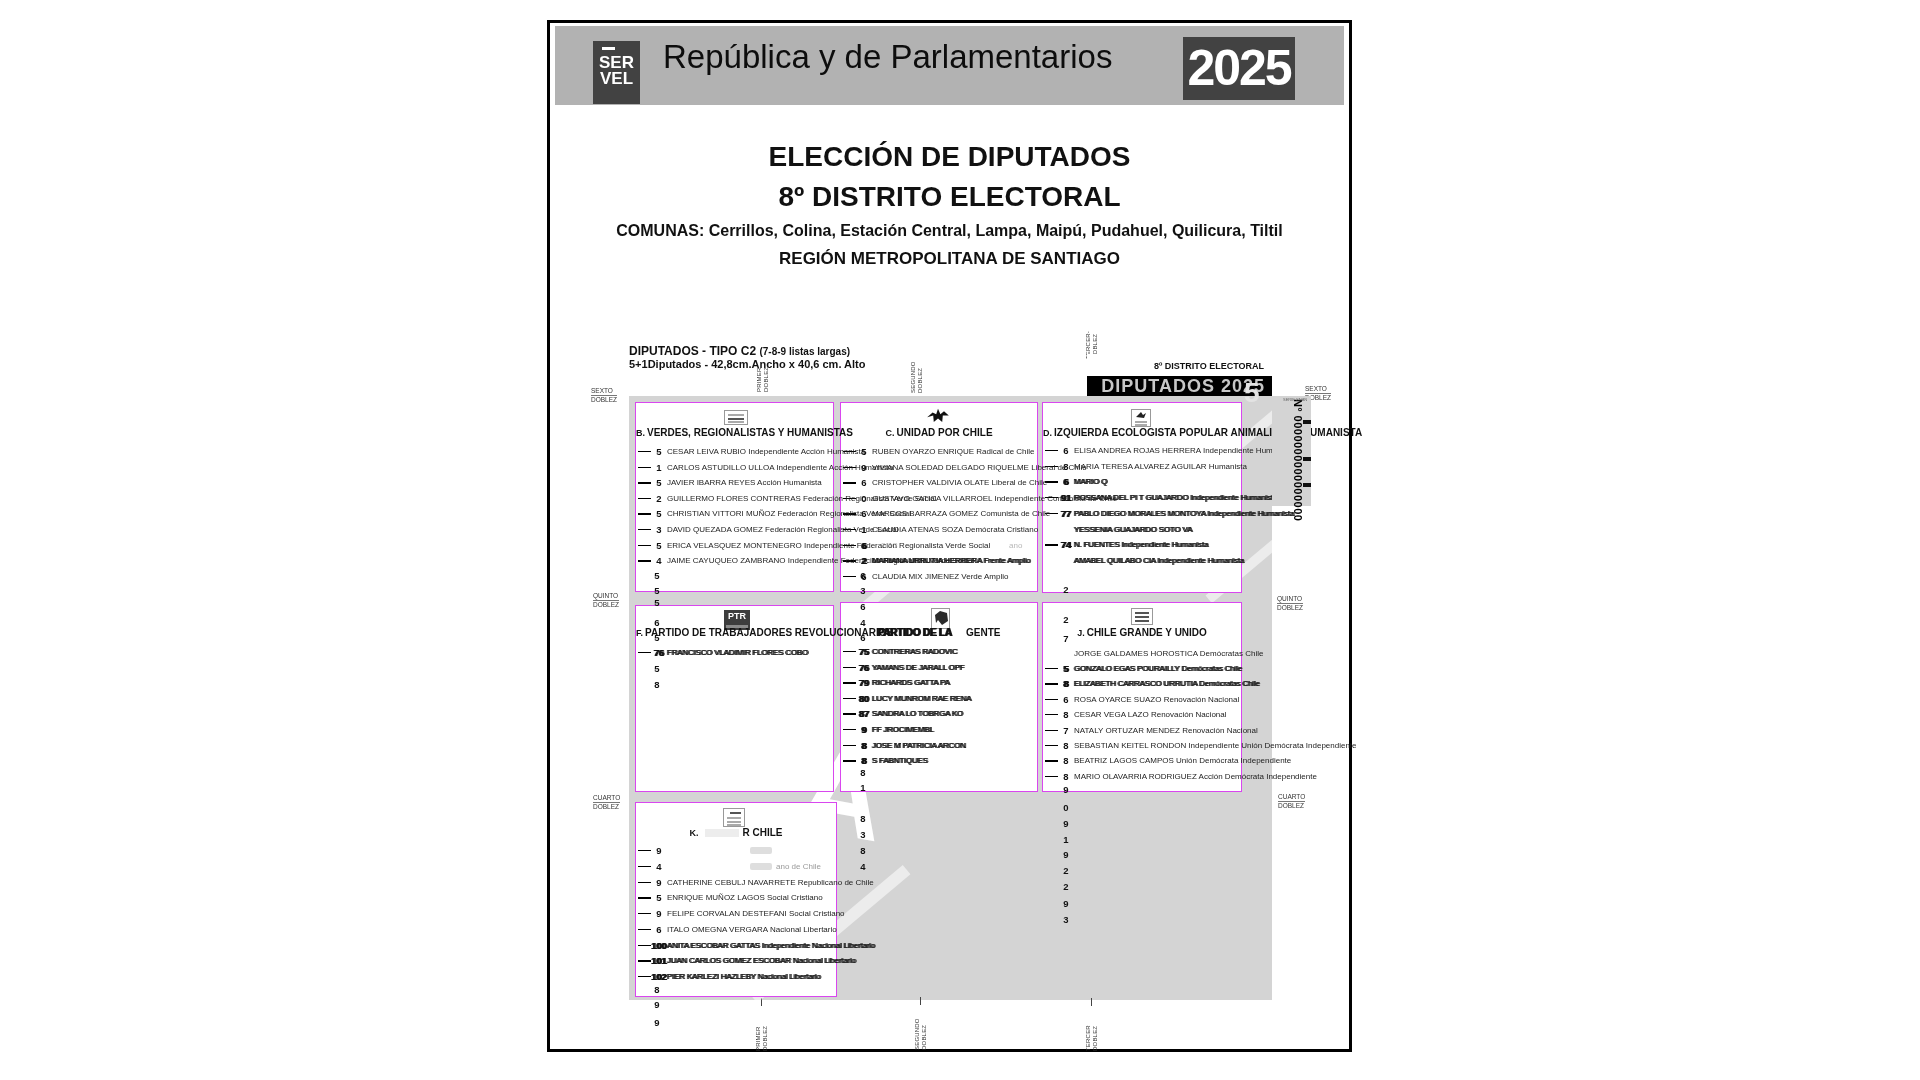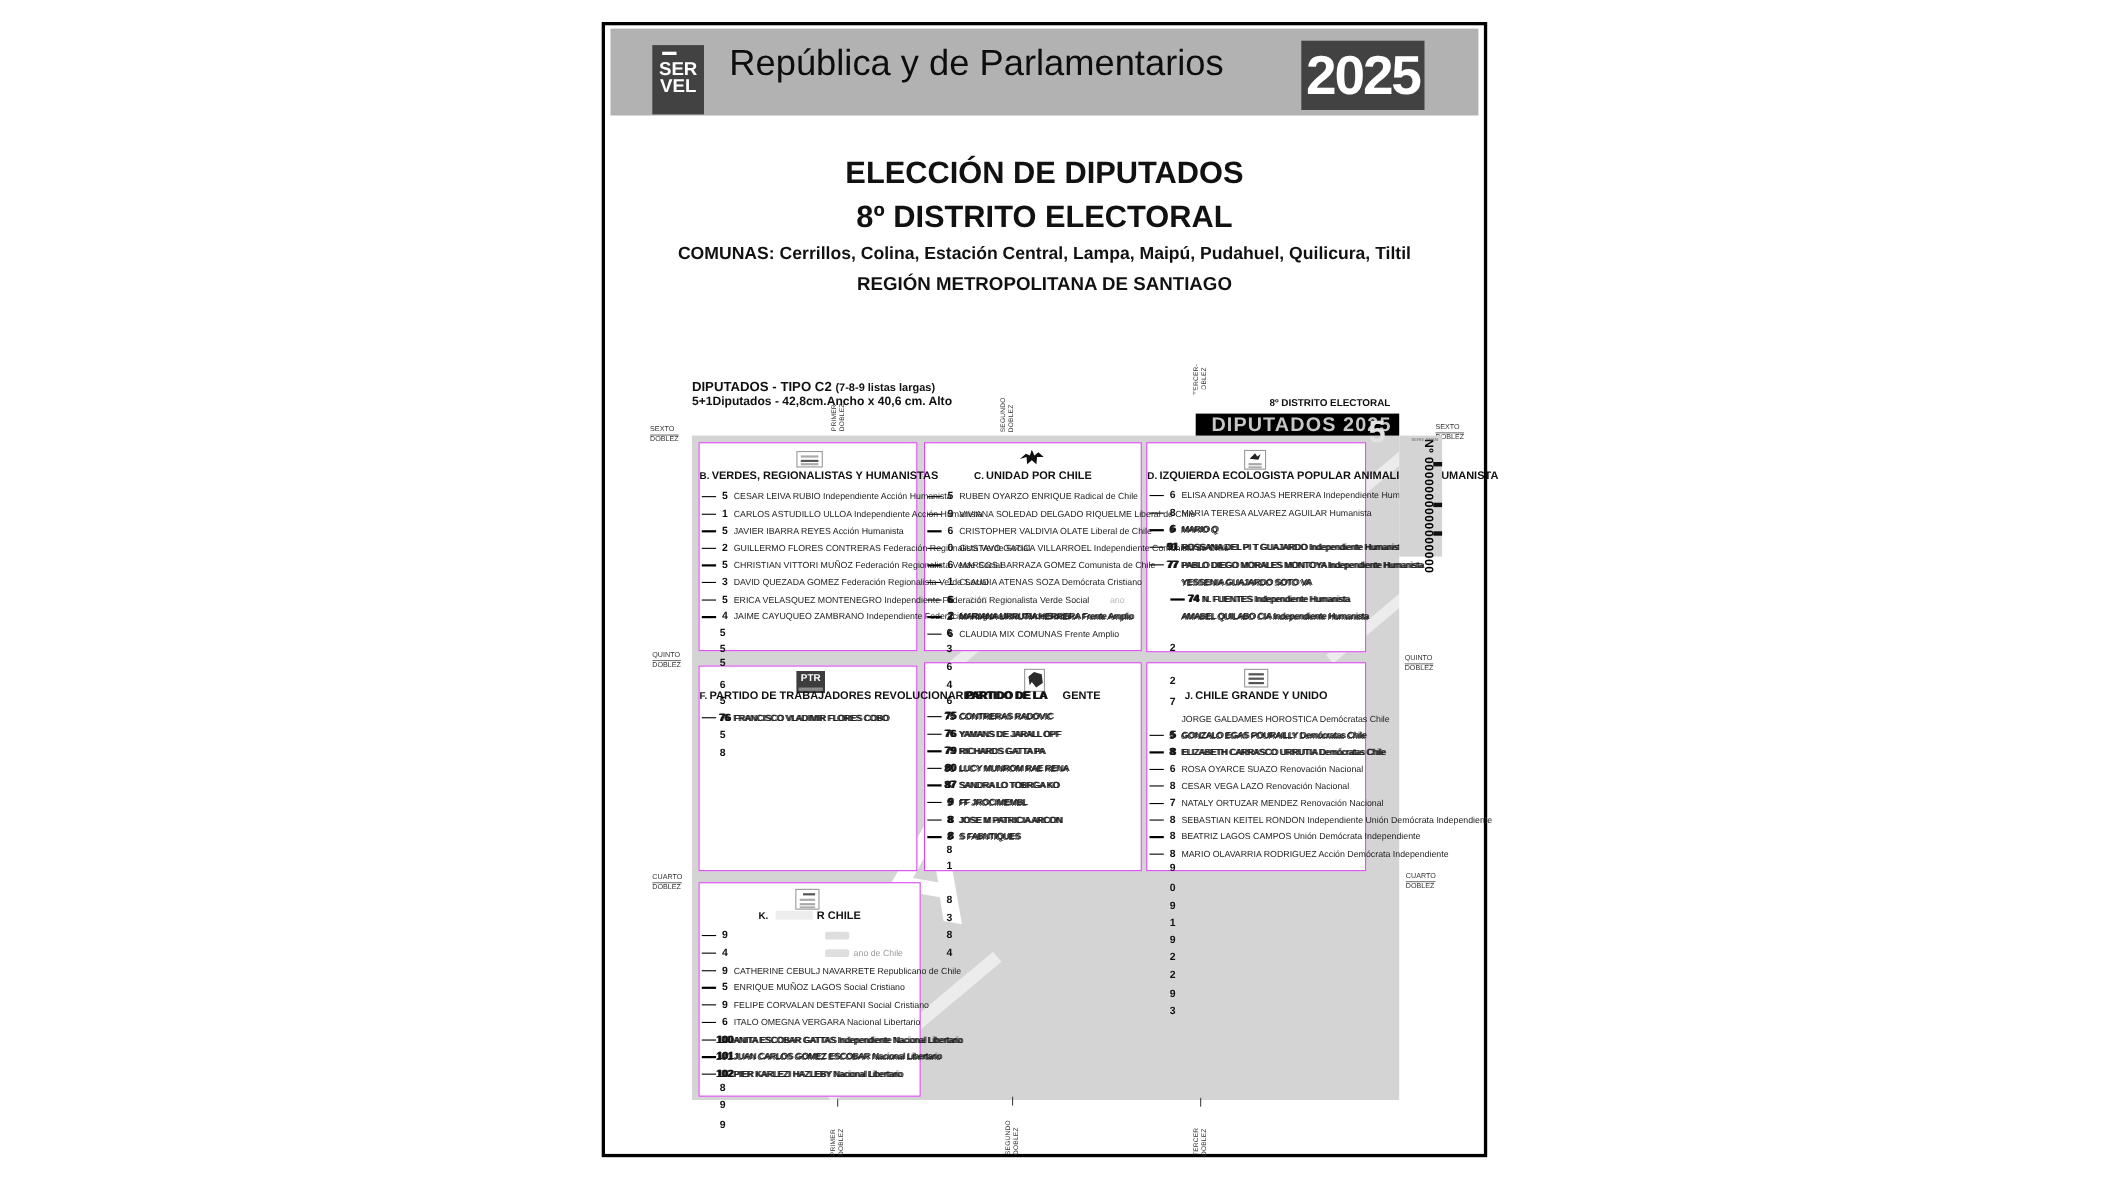--- a/index.html
+++ b/index.html
@@ -264,21 +264,21 @@
             <span class="cfaint">2 1C                                                  ano</span>
           </div>
           <div class="crow" style="top: 152.2px;">
             <span class="dash"></span>
             <span class="cnum gx">2</span>
             <span class="cname gx">MARIANA URRUTIA HERRERA Frente Amplio</span>
           </div>
           <div class="crow" style="top: 167.8px;">
             <span class="dash"></span>
             <span class="cnum">6</span>
-            <span class="cname">CLAUDIA MIX COMUNAS Frente Amplio</span>
+            <span class="cname">CLAUDIA MIX JIMENEZ Verde Amplio</span>
           </div>
         </div>
     </div>
 
     <div class="party z1" style="left:492px;top:379px;width:200px;height:191px">
       <div class="logo" style="left:88px;top:6px;width:20px;height:18px">
         <div class="lbox">
           <svg width="18" height="8" viewBox="0 0 18 8" style="position:absolute;left:0;top:1px">
               <path d="M4 6 L9 1 L11 4 L14 2 L12 7 Z" fill="#222"></path>
             </svg>
@@ -310,21 +310,21 @@
           </div>
           <div class="crow" style="top: 104.8px;">
             <span class="dash"></span>
             <span class="cnum gx">77</span>
             <span class="cname gx">PABLO DIEGO MORALES MONTOYA Independiente Humanista</span>
           </div>
           <div class="crow" style="top: 120.5px;">
             <span class="cnum gx"></span>
             <span class="cname gx">YESSENIA GUAJARDO SOTO VA</span>
           </div>
-          <div class="crow" style="top: 136.2px; margin-left: 19px;">
+          <div class="crow" style="top: 136.2px;">
             <span class="dash"></span>
             <span class="cnum gx">74</span>
             <span class="cname gx">N. FUENTES Independiente Humanista</span>
           </div>
           <div class="crow" style="top: 151.9px;">
             <span class="cnum gx"></span>
             <span class="cname gx">AMABEL QUILABO CIA Independiente Humanista</span>
           </div>
         </div>
     </div>

